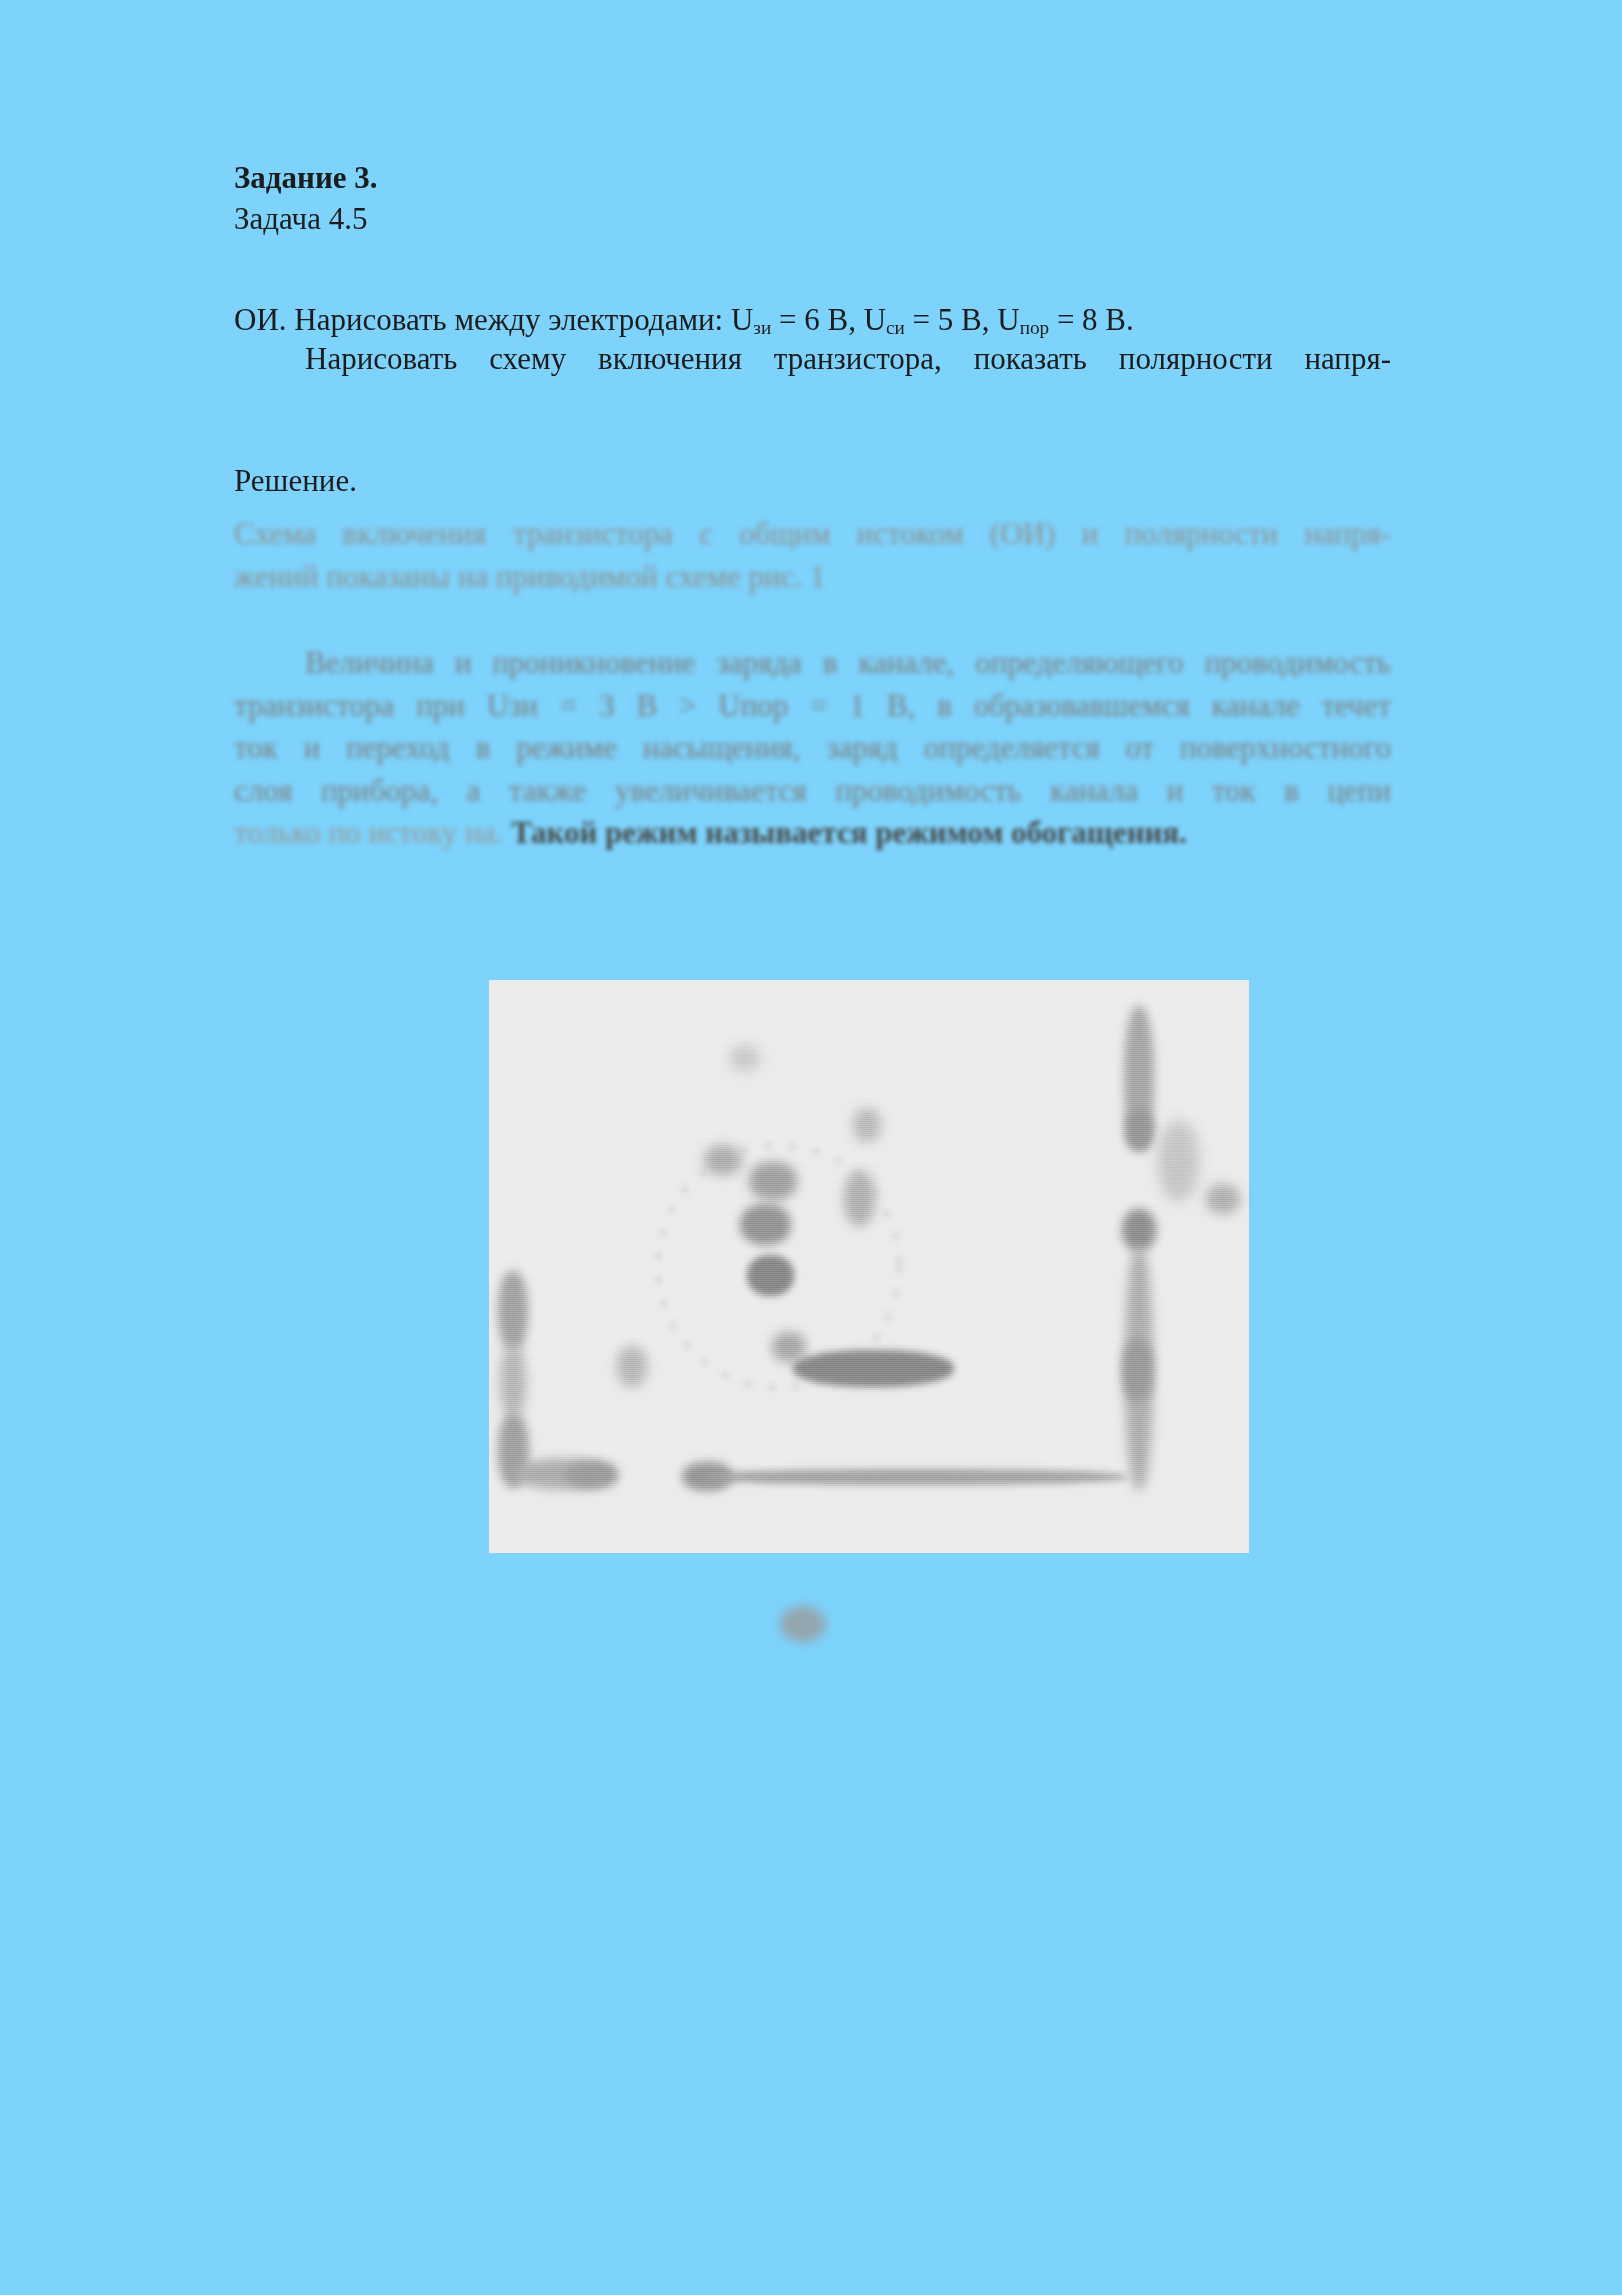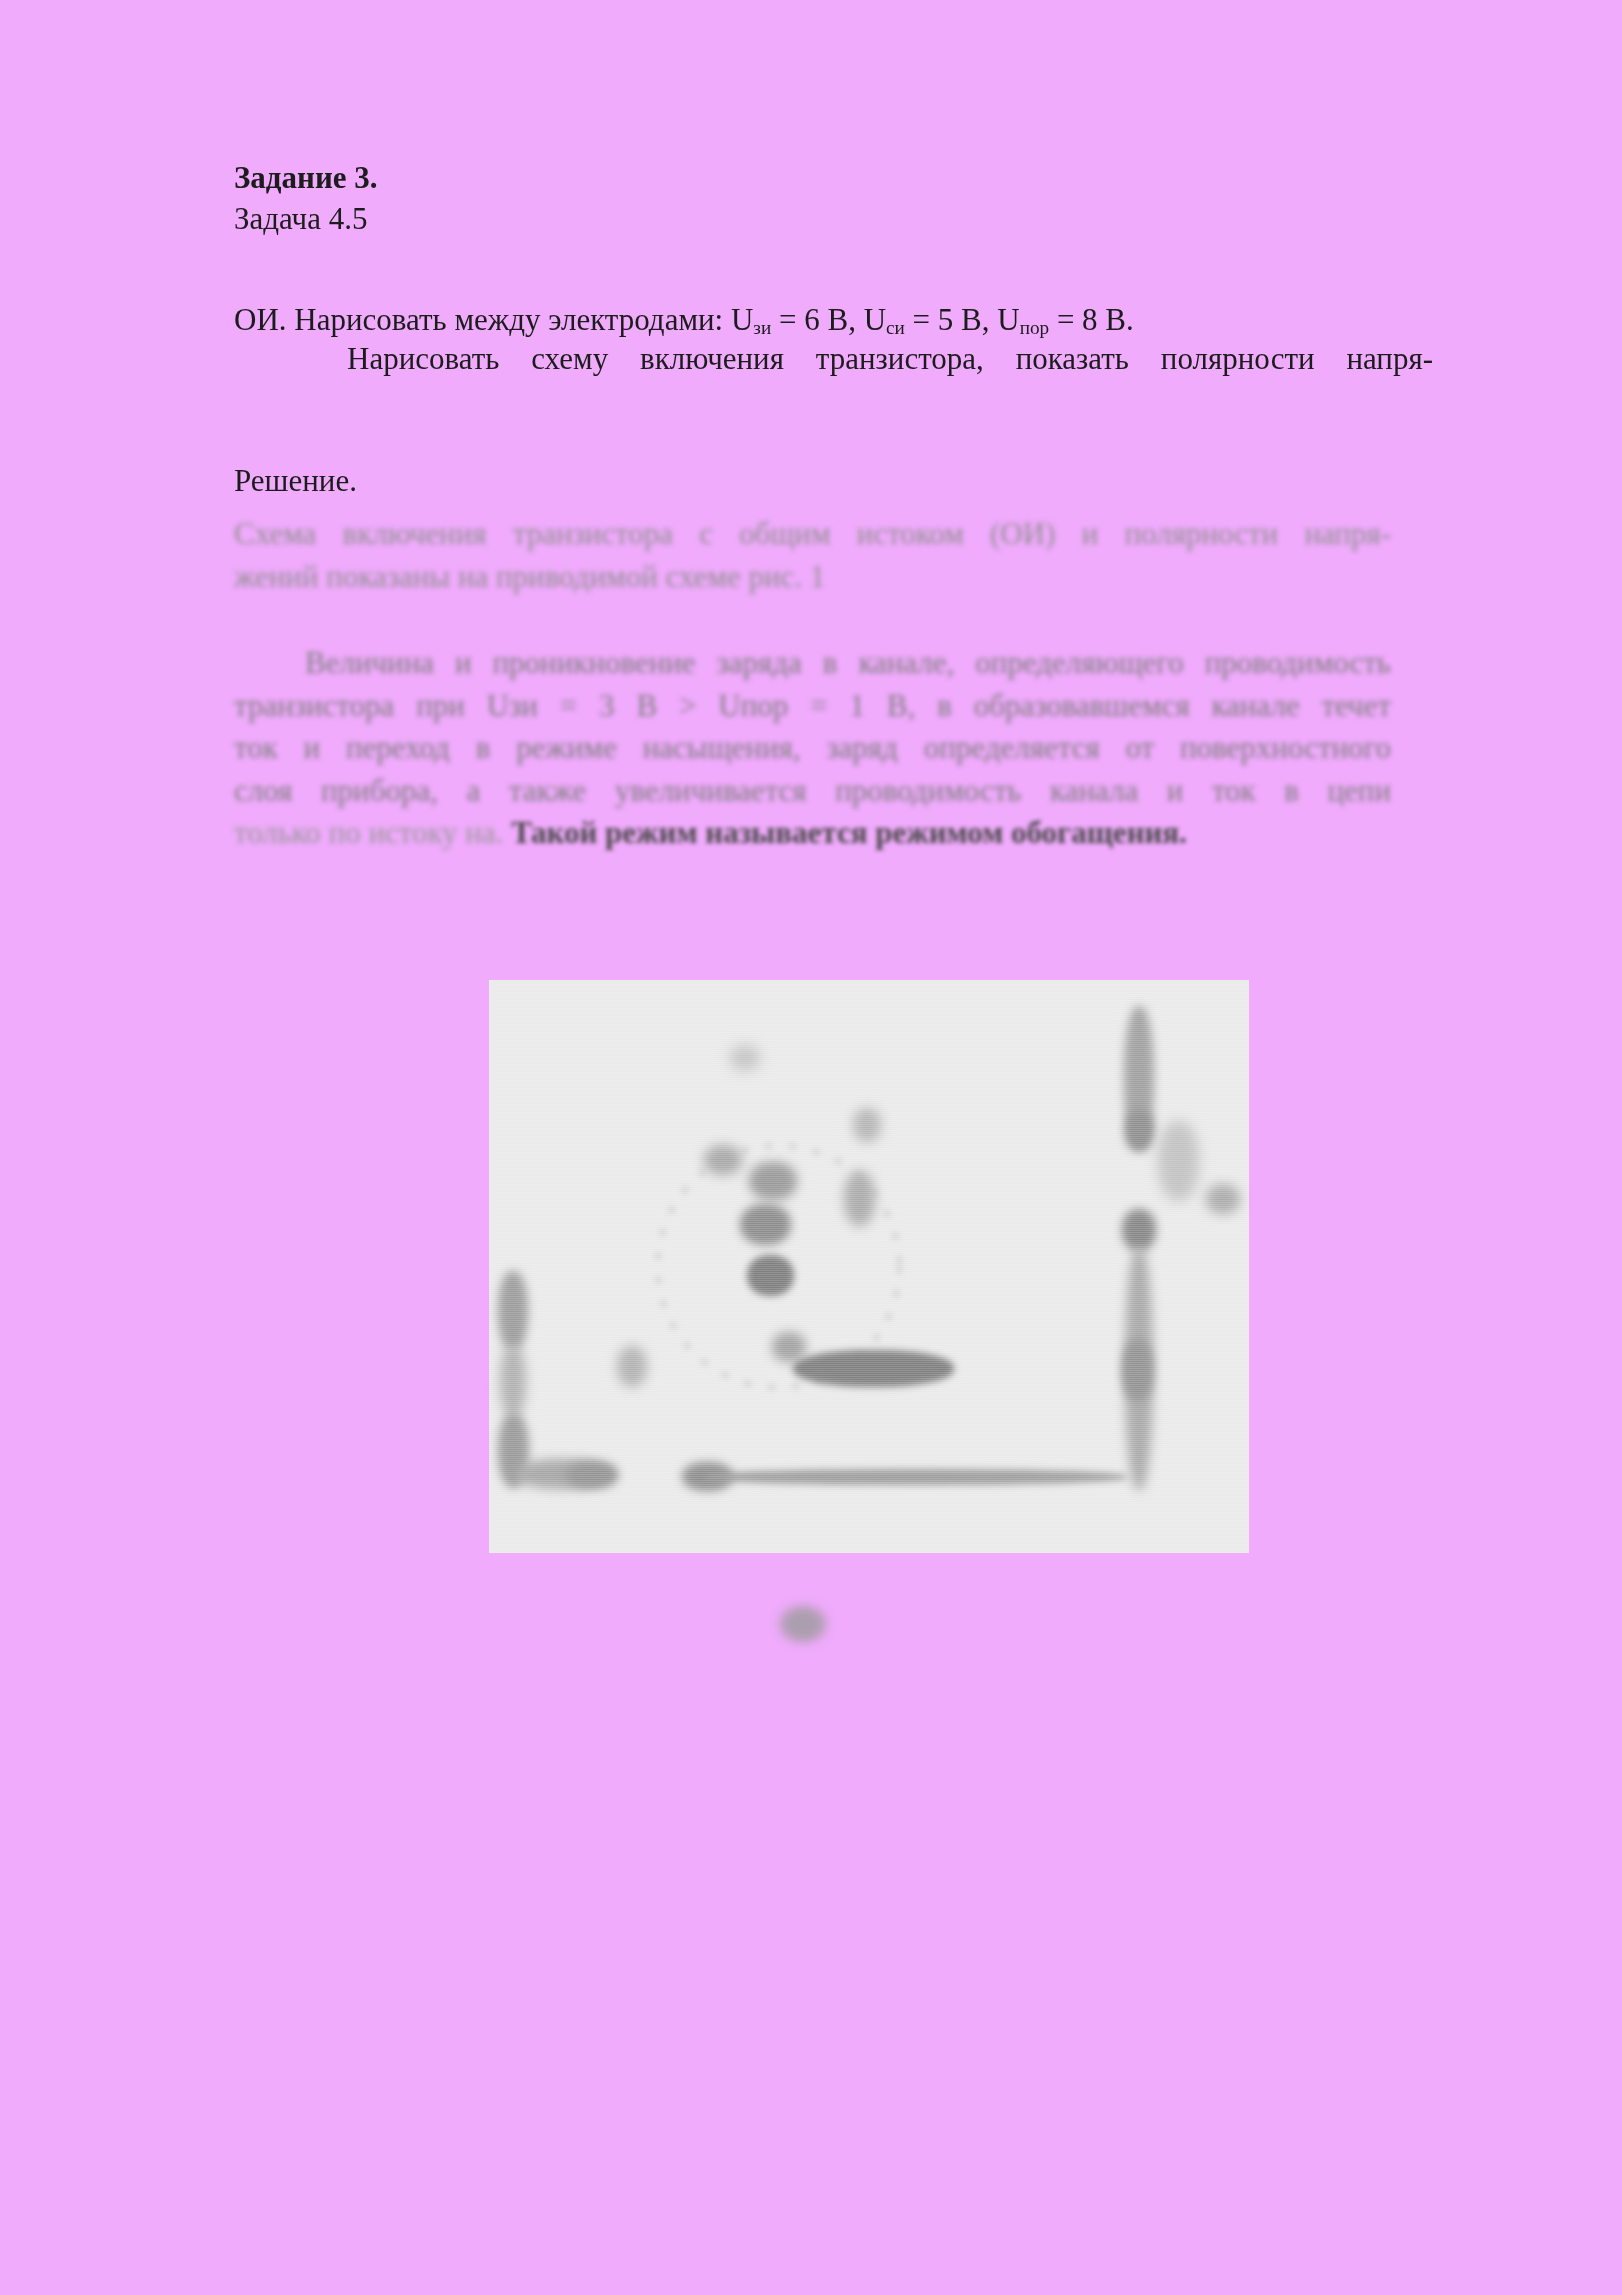--- a/index.html
+++ b/index.html
@@ -1,20 +1,20 @@
 <!DOCTYPE html>
 <html style="font-size:10.5px"><head>
 <meta charset="utf-8">
 <style>
   html,body { margin:0; padding:0; background:#ffffff; }
   .page {
     position:relative;
     width:1623px;
     height:2295px;
-    background:#f0abfc;
+    background:#7dd3fc;
     font-family:"Liberation Serif", serif;
     color:#1c1c1c;
     font-size:31px;
     overflow:hidden;
   }
   .t { position:absolute; line-height:39px; }
   .jl { text-align:justify; text-align-last:justify; }
   .bold { font-weight:bold; }
   
   .blurline  { color:#8f8f8f; filter:blur(2.6px); }
@@ -47,21 +47,21 @@
 <div class="page">
 
   <div class="t bold" style="left:234px; top:158px;">Задание 3.</div>
   <div class="t" style="left:234px; top:199px;">Задача 4.5</div>
 
 
   <div class="t" style="left:234px; top:300px; width:1157px;">
     <span>ОИ. Нарисовать между электродами: U</span><sub class="u">зи</sub><span> = 6 В,  U</span><sub class="u">си</sub><span> = 5 В, U</span><sub class="u">пор</sub><span> = 8 В.</span>
   </div>
 
-  <div class="t jl" style="left:305px; top:339px; width:1086px;margin-left:42px;">Нарисовать схему включения транзистора, показать полярности напря-</div>
+  <div class="t jl" style="left:305px; top:339px; width:1086px;">Нарисовать схему включения транзистора, показать полярности напря-</div>
 
   <div class="t" style="left:234px; top:461px;">Решение.</div>
 
   <div class="t jl blurline" style="left:234px; top:514px; width:1157px;">Схема включения транзистора с общим истоком (ОИ) и полярности напря-</div>
   <div class="t blurline" style="left:234px; top:557px; width:1157px;">жений показаны на приводимой схеме рис. 1</div>
 
   <div class="t jl blurline2" style="left:305px; top:643px; width:1086px;">Величина и проникновение заряда в канале, определяющего проводимость</div>
   <div class="t jl blurline2" style="left:234px; top:686px; width:1157px;">транзистора при Uзи = 3 В &gt; Uпор = 1 В, в образовавшемся канале течет</div>
   <div class="t jl blurline2" style="left:234px; top:728px; width:1157px;">ток и переход в режиме насыщения, заряд определяется от поверхностного</div>
   <div class="t jl blurline2" style="left:234px; top:771px; width:1157px;">слоя прибора, а также увеличивается проводимость канала и ток в цепи</div>

